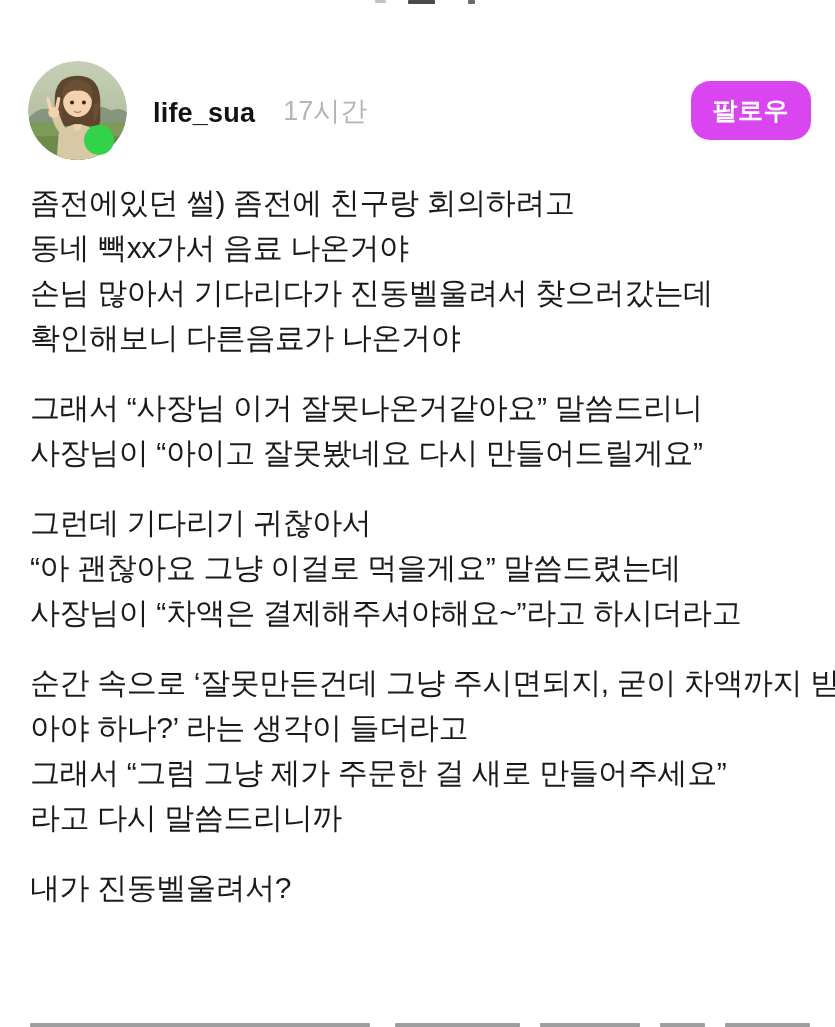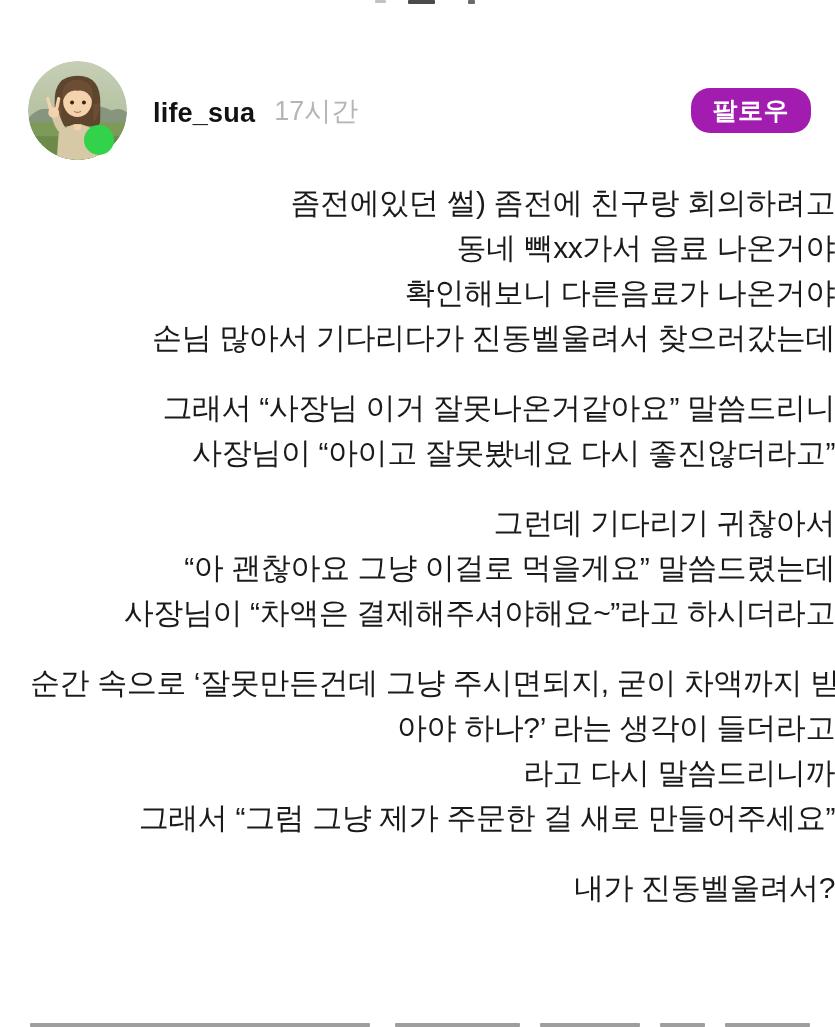--- a/index.html
+++ b/index.html
@@ -34,27 +34,27 @@
     width: 30px; height: 30px; border-radius: 50%;
     background: #32d24a;
   }
   .name-row {
     margin-left: 26px;
     display: flex;
     align-items: flex-end;
     white-space: nowrap;
   }
   .username { font-size: 27px; font-weight: 700; color: #121212; letter-spacing: 0.2px; cursor: pointer; }
-  .timestamp { font-size: 27px; font-weight: 400; color: #b5b5b5; margin-left: 19px; }
+  .timestamp { font-size: 27px; font-weight: 400; color: #b5b5b5; margin-left: 28px; }
   .follow-btn {
     margin-left: auto;
     min-width: 116px;
-    height: 45px;
+    height: 59px;
     padding: 0 22px;
-    background: #a21caf;
+    background: #d946ef;
     color: #ffffff;
     border: none;
     border-radius: 19px;
     font-family: inherit;
     font-size: 25px;
     font-weight: 600;
     letter-spacing: 0.5px;
     cursor: pointer;
     display: flex;
     align-items: center;
@@ -66,21 +66,21 @@
     position: absolute;
     top: 180px;
     left: 30px;
     right: 0;
     color: #1a1a1a;
     font-size: 30px;
     line-height: 45px;
     letter-spacing: -0.4px;
   }
   .post-paragraph { margin: 0 0 25px 0; }
-  .post-line { white-space: nowrap; text-align: right; }
+  .post-line { white-space: nowrap; }
 
   
   .cutoff-bottom-mark { position: absolute; top: 1023px; height: 4px; background: #9e9e9e; border-radius: 1px; }
   .cbm1 { left: 30px;  width: 340px; }
   .cbm2 { left: 395px; width: 125px; }
   .cbm3 { left: 540px; width: 100px; }
   .cbm4 { left: 660px; width: 45px;  }
   .cbm5 { left: 725px; width: 85px;  }
 </style>
 </head>
@@ -133,37 +133,37 @@
     <span class="username">life_sua</span>
     <span class="timestamp">17시간</span>
   </div>
   <button class="follow-btn">팔로우</button>
 </div>
 
 <div class="post-body">
   <div class="post-paragraph">
     <div class="post-line">좀전에있던 썰) 좀전에 친구랑 회의하려고</div>
     <div class="post-line">동네 빽xx가서 음료 나온거야</div>
+    <div class="post-line">손님 많아서 기다리다가 진동벨울려서 찾으러갔는데</div>
     <div class="post-line">확인해보니 다른음료가 나온거야</div>
-    <div class="post-line">손님 많아서 기다리다가 진동벨울려서 찾으러갔는데</div>
   </div>
   <div class="post-paragraph">
     <div class="post-line">그래서 “사장님 이거 잘못나온거같아요” 말씀드리니</div>
-    <div class="post-line">사장님이 “아이고 잘못봤네요 다시 좋진않더라고”</div>
+    <div class="post-line">사장님이 “아이고 잘못봤네요 다시 만들어드릴게요”</div>
   </div>
   <div class="post-paragraph">
     <div class="post-line">그런데 기다리기 귀찮아서</div>
     <div class="post-line">“아 괜찮아요 그냥 이걸로 먹을게요” 말씀드렸는데</div>
     <div class="post-line">사장님이 “차액은 결제해주셔야해요~”라고 하시더라고</div>
   </div>
   <div class="post-paragraph">
     <div class="post-line">순간 속으로 ‘잘못만든건데 그냥 주시면되지, 굳이 차액까지 받</div>
     <div class="post-line">아야 하나?’ 라는 생각이 들더라고</div>
+    <div class="post-line">그래서 “그럼 그냥 제가 주문한 걸 새로 만들어주세요”</div>
     <div class="post-line">라고 다시 말씀드리니까</div>
-    <div class="post-line">그래서 “그럼 그냥 제가 주문한 걸 새로 만들어주세요”</div>
   </div>
   <div class="post-paragraph">
     <div class="post-line">내가 진동벨울려서?</div>
   </div>
 </div>
 
 <div>
   <div class="cutoff-bottom-mark cbm1"></div>
   <div class="cutoff-bottom-mark cbm2"></div>
   <div class="cutoff-bottom-mark cbm3"></div>

